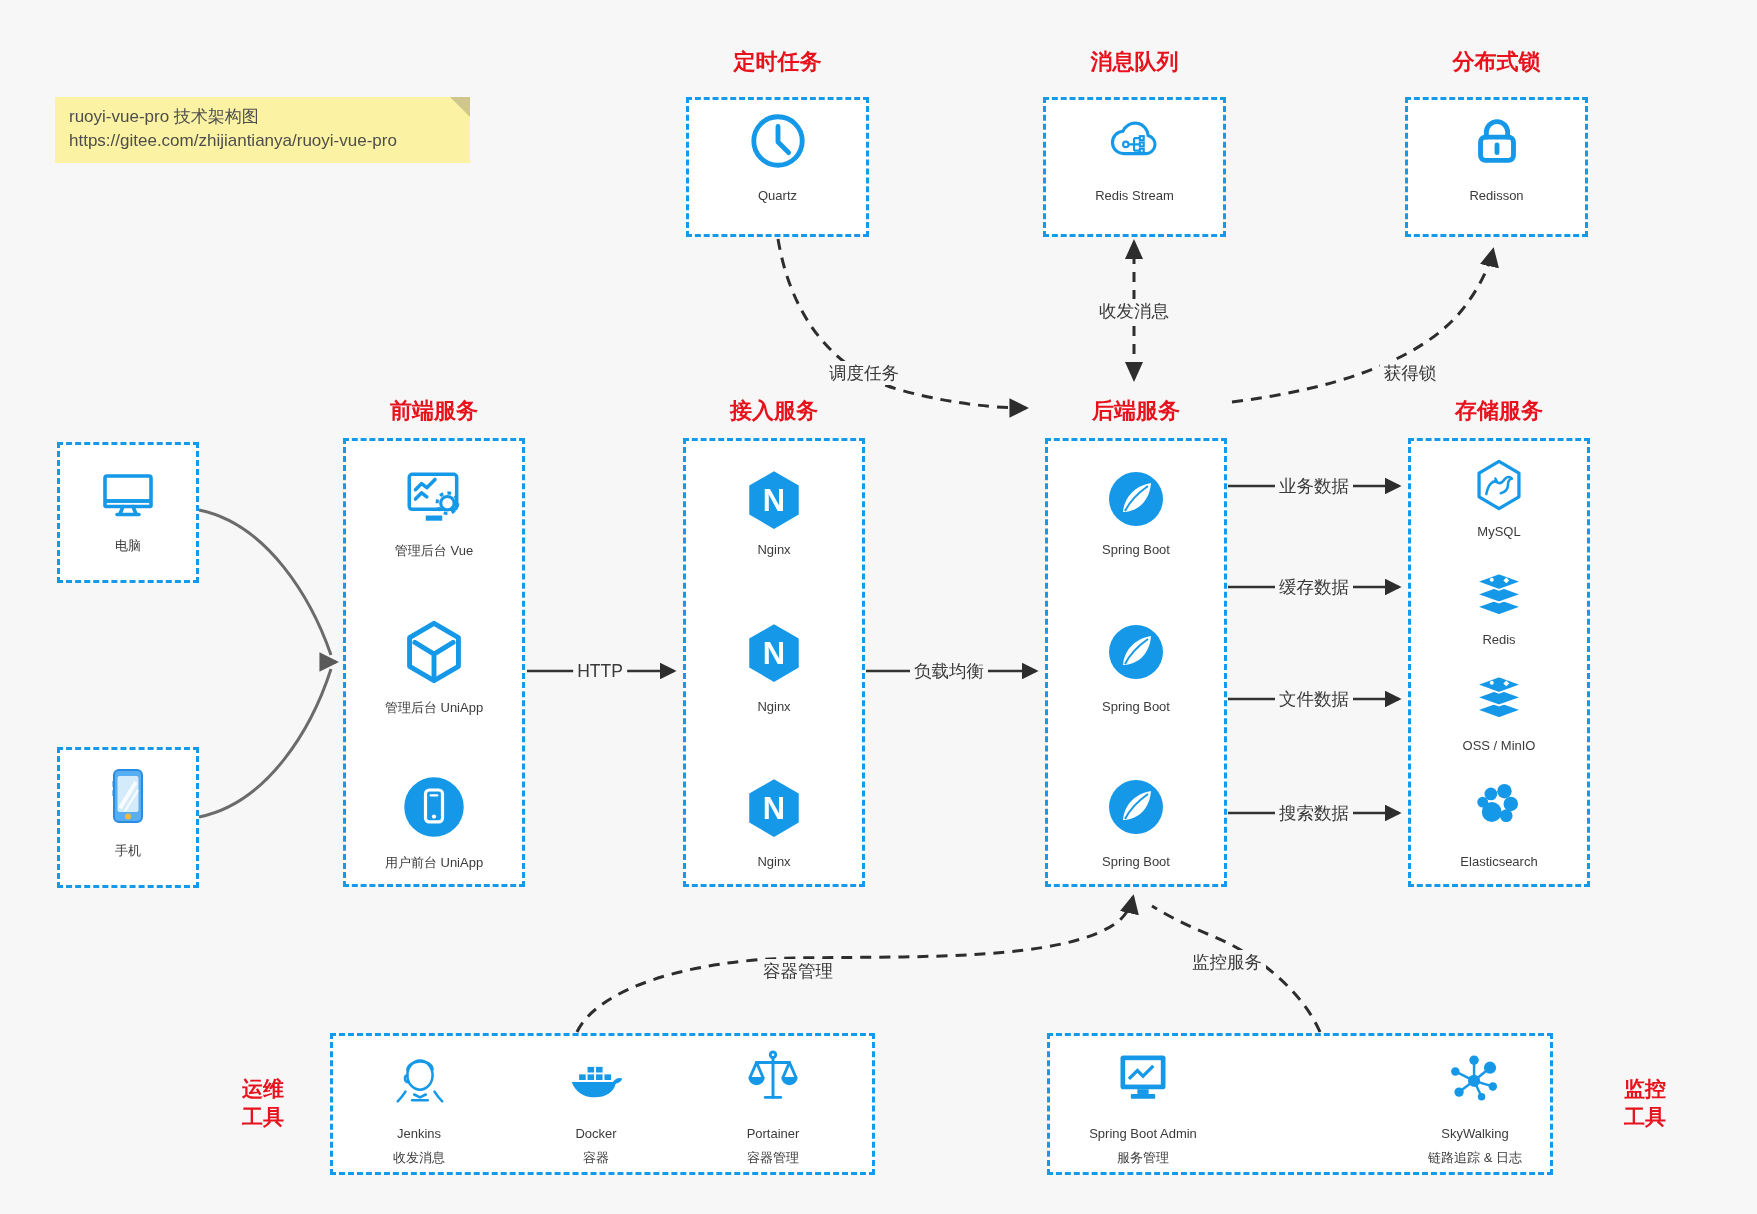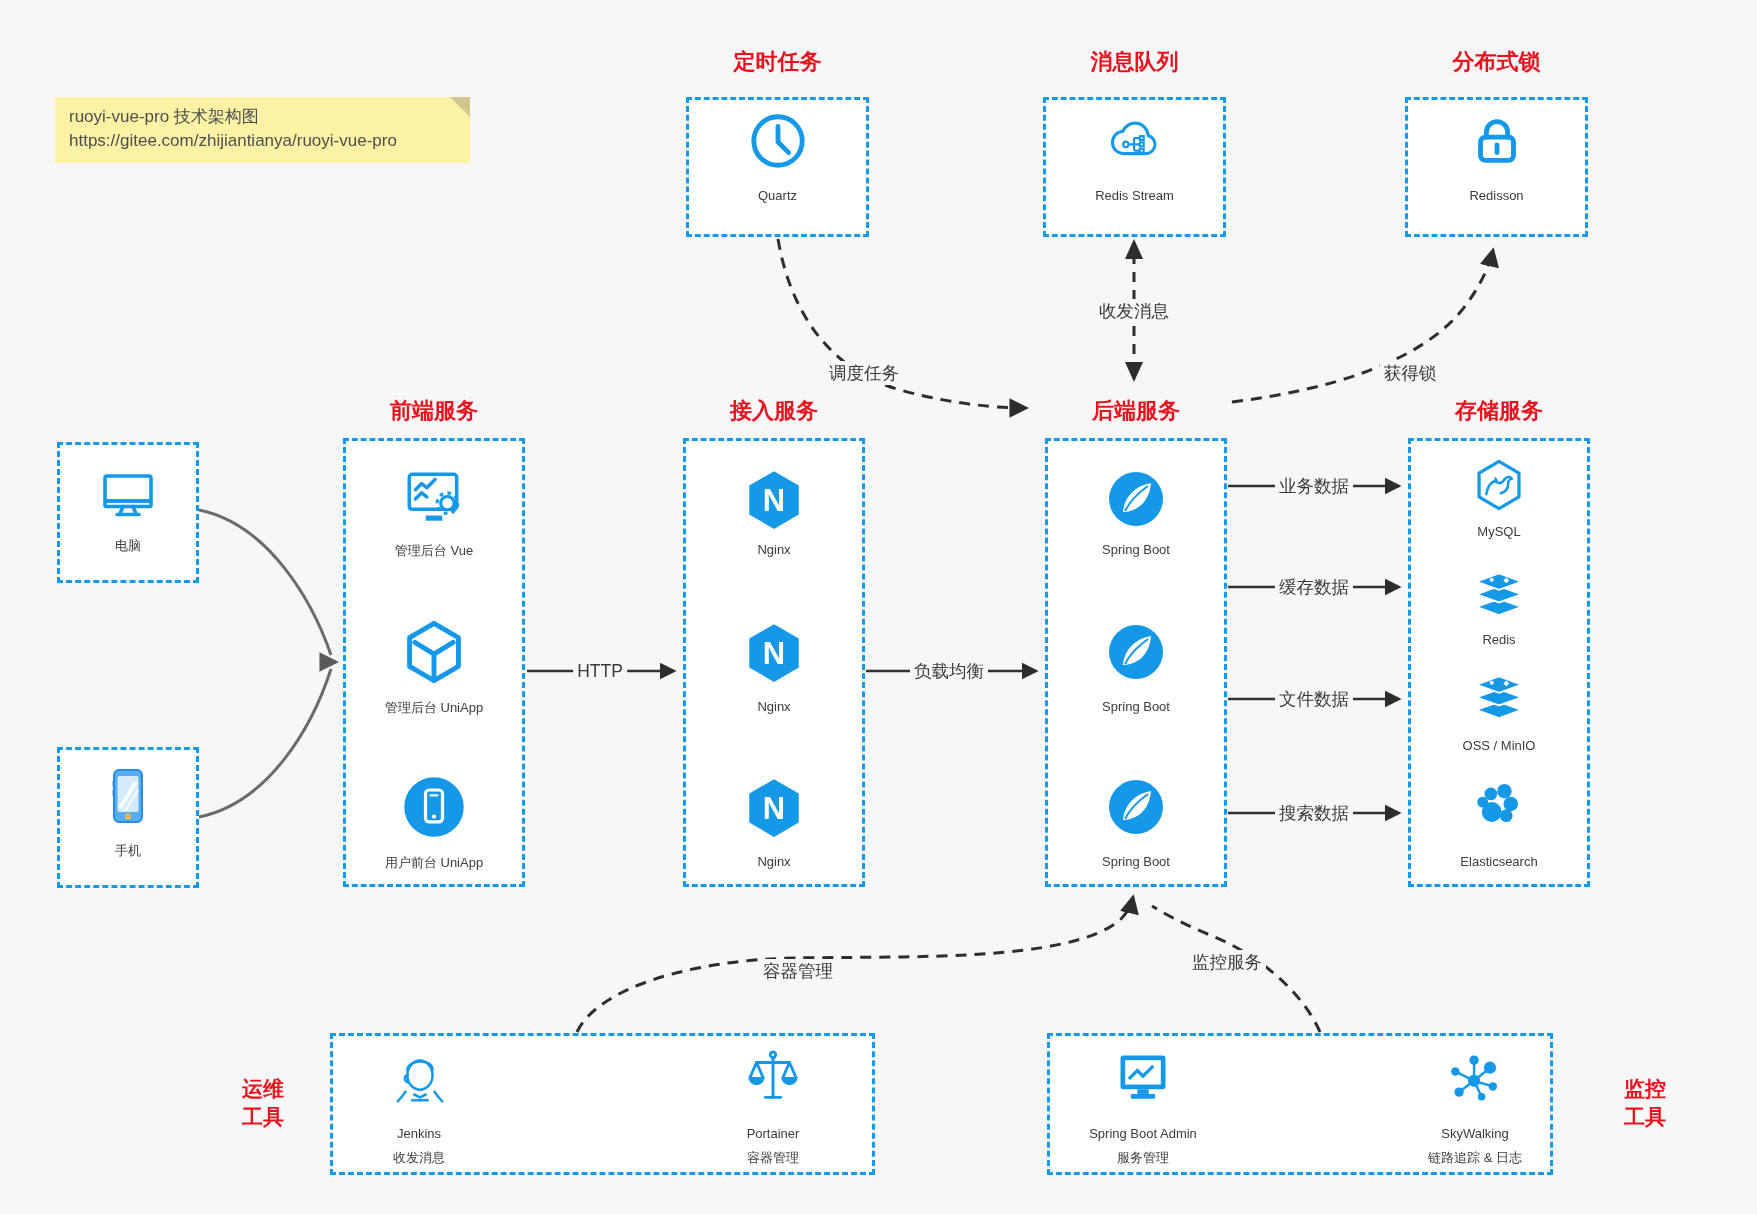--- a/index.html
+++ b/index.html
@@ -302,20 +302,37 @@
             <path d="M20 28 c-3.5 0.5 -3.5 6.5 0.8 7.5"></path>
             <path d="M18 45 C15 50 12 53 10 55 M48 45 C51 50 54 53 56 55"></path>
             <path d="M27 48 l6 3 6 -3"></path>
             <path d="M25 54 h16"></path>
           </g>
         </svg>
       </div>
       <div class="node-label" style="top:90px">Jenkins</div>
       <div class="node-label" style="top:113px">收发消息</div>
     </div>
+    <div class="col" style="left:178px;top:0;width:170px;height:100%">
+      <div class="node-ic" style="top:14px">
+        <svg width="62" height="60" viewBox="0 0 64 64">
+          <g fill="#1598e8">
+            <rect x="14" y="26" width="7" height="6"></rect>
+              <rect x="23" y="26" width="7" height="6"></rect>
+            <rect x="32" y="26" width="7" height="6"></rect>
+              <rect x="41" y="26" width="7" height="6"></rect>
+            <rect x="23" y="18" width="7" height="6"></rect>
+              <rect x="32" y="18" width="7" height="6"></rect>
+            <path d="M6 34 H50 C53 30 56.5 29 60 30.5 C59 33.5 56.5 35.5 53 36 C51 45 42 50.5 31 50.5 C19 50.5 10 44.5 6 34 Z"></path>
+          </g>
+        </svg>
+      </div>
+      <div class="node-label" style="top:90px">Docker</div>
+      <div class="node-label" style="top:113px">容器</div>
+    </div>
     <div class="col" style="left:355px;top:0;width:170px;height:100%">
       <div class="node-ic" style="top:10px">
         <svg width="62" height="64" viewBox="0 0 64 64">
           <g fill="none" stroke="#1598e8" stroke-width="3" stroke-linecap="round" stroke-linejoin="round">
             <circle cx="32" cy="8" r="2.8"></circle>
             <path d="M32 11 V52"></path>
             <path d="M15 16 H49"></path>
             <path d="M15 16 L8.5 31 M15 16 L21.5 31"></path>
             <path d="M49 16 L42.5 31 M49 16 L55.5 31"></path>
             <path d="M24 52 h16"></path>

